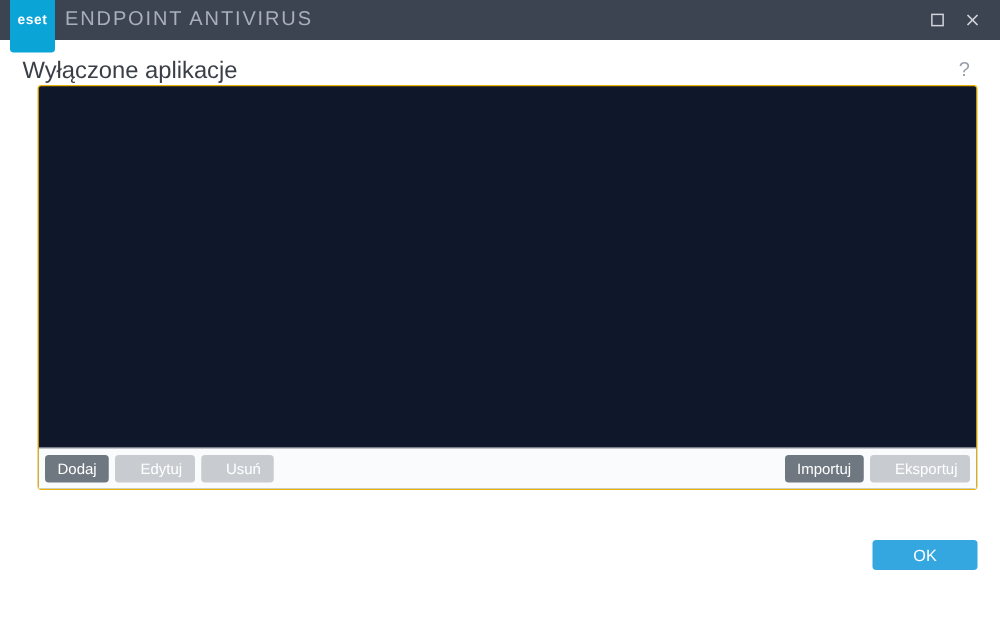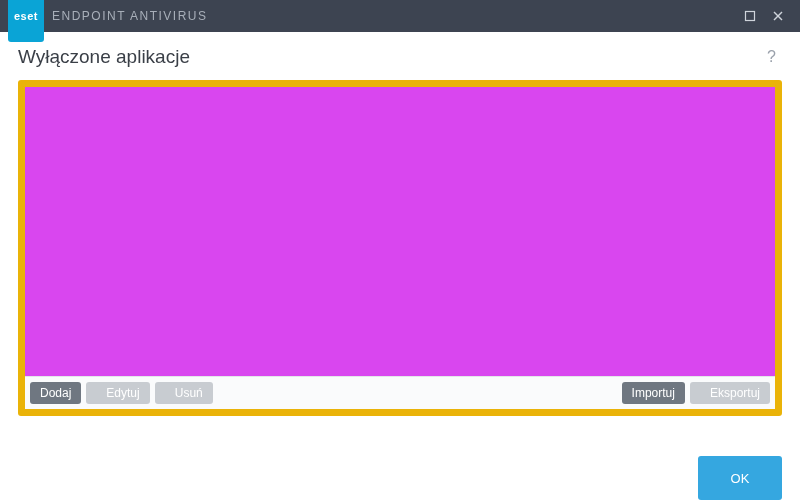--- a/index.html
+++ b/index.html
@@ -18,21 +18,21 @@
     color: #fff;
     font-weight: bold;
     font-size: 11px;
     padding: 20px 6px;
     border-radius: 3px;
     letter-spacing: 0.5px;
     margin-right: 8px;
   }
   .product-name {
     color: #a8afb9;
-    font-size: 12px;
+    font-size: 16px;
     letter-spacing: 1.5px;
     font-weight: 400;
   }
   .titlebar-spacer { flex: 1; }
   .winbtn {
     width: 28px;
     height: 28px;
     display: flex;
     align-items: center;
     justify-content: center;
@@ -40,39 +40,39 @@
     cursor: pointer;
   }
   .winbtn svg { width: 12px; height: 12px; }
   
   .content {
     padding: 14px 18px 10px 18px;
   }
   .header-row {
     display: flex;
     align-items: center;
-    margin-bottom: 12px;
   }
   .page-title {
     font-size: 19px;
     color: #3a3f47;
     font-weight: 400;
     flex: 1;
   }
   .help-icon {
     color: #9aa1ab;
     font-size: 16px;
     cursor: pointer;
     padding: 2px 6px;
   }
   
   .panel {
-    border: 7px solid #eab308;
+    border: 1px solid #eab308;
     border-radius: 3px;
-    background: #d946ef;
+    background: #0f172a;
+    margin-left: 12px;
   }
   .listbox {
     height: 290px;
     border-bottom: 1px solid #e3e6e9;
     padding: 4px;
     overflow: auto;
   }
   .toolbar {
     display: flex;
     align-items: center;
@@ -99,21 +99,21 @@
   }
   
   .footer {
     display: flex;
     justify-content: flex-end;
     gap: 10px;
     padding: 30px 18px 14px 18px;
   }
   .fbtn {
     min-width: 84px;
-    height: 44px;
+    height: 24px;
     border: none;
     border-radius: 3px;
     font-size: 13px;
     color: #fff;
     cursor: pointer;
     font-family: inherit;
   }
   .fbtn.primary { background: #35a7e0; }
   .fbtn.secondary { background: #8c939c; }
 </style>

